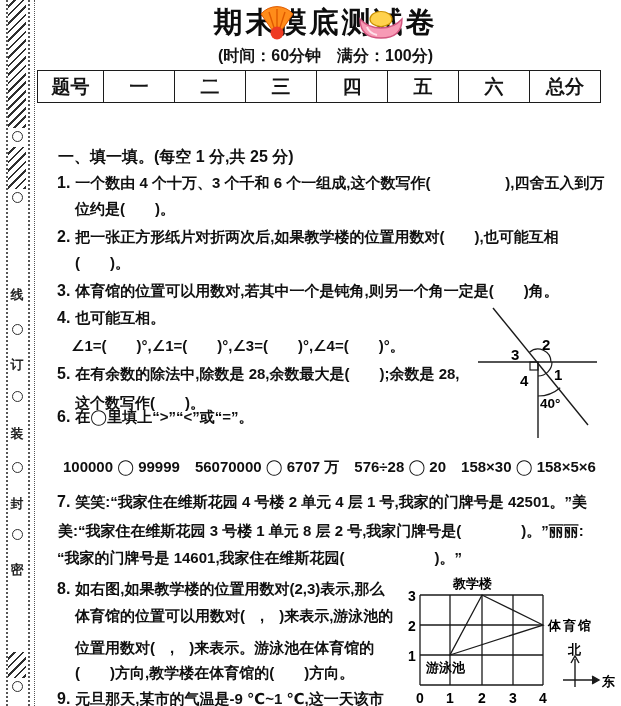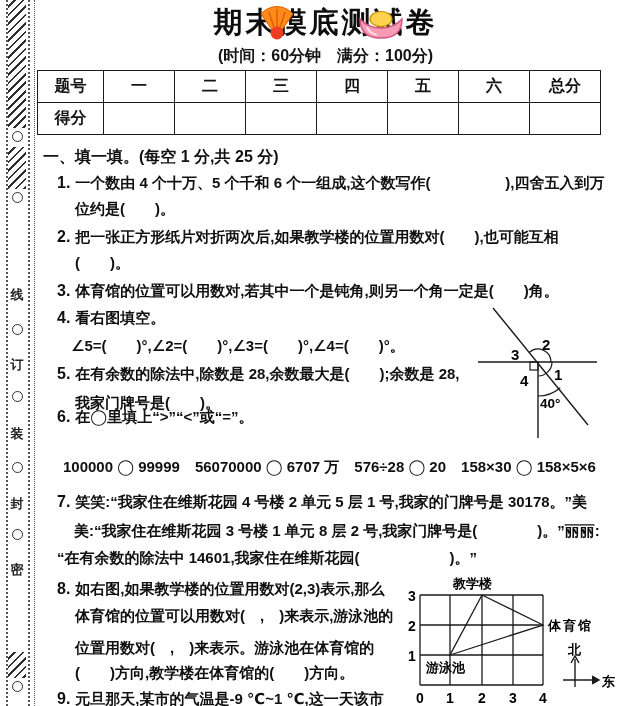--- a/index.html
+++ b/index.html
@@ -32,21 +32,21 @@
     font-size:16px;font-weight:bold;
   }
   .sticker{position:absolute;}
   
   table.score{
     position:absolute;left:37px;top:70px;width:563px;
     border-collapse:collapse;table-layout:fixed;
   }
   table.score td{
     border:1.6px solid #1c1c1c;height:31px;text-align:center;
-    font-size:16px;font-weight:bold;padding:0;overflow:hidden;
+    font-size:19px;font-weight:bold;padding:0;overflow:hidden;
   }
   
   .ln{
     position:absolute;white-space:nowrap;font-size:15px;font-weight:600;
     line-height:21px;color:#101010;
   }
   .qn{font-weight:bold;font-size:16px;margin-right:5px;}
   .sec{font-weight:bold;font-size:16px;}
   svg text{font-family:"Liberation Sans","DejaVu Sans",sans-serif;}
 </style>
@@ -108,55 +108,45 @@
       <tr>
     <td>题号</td>
     <td>一</td>
     <td>二</td>
     <td>三</td>
     <td>四</td>
     <td>五</td>
     <td>六</td>
     <td>总分</td>
   </tr>
-  <tr>
-    <td>得分</td>
-    <td></td>
-    <td></td>
-    <td></td>
-    <td></td>
-    <td></td>
-    <td></td>
-    <td></td>
-  </tr>
 </tbody>
   </table>
 
-<div class="ln sec" style="top:146px;left:43px">一、填一填。(每空 1 分,共 25 分)</div>
-
-<div class="ln" style="top:172px;left:57px"><span class="qn">1.</span><span>一个数由 4 个十万、5 个千和 6 个一组成,这个数写作(　　　　　),四舍五入到万</span></div>
+<div class="ln sec" style="top:146px;left:58px">一、填一填。(每空 1 分,共 25 分)</div>
+
+<div class="ln" style="top:172px;left:57px"><span class="qn">1.</span><span>一个数由 4 个十万、3 个千和 6 个一组成,这个数写作(　　　　　),四舍五入到万</span></div>
 <div class="ln" style="top:198px;left:75px">位约是(　　)。</div>
 
 <div class="ln" style="top:226px;left:57px"><span class="qn">2.</span><span>把一张正方形纸片对折两次后,如果教学楼的位置用数对(　　),也可能互相</span></div>
 <div class="ln" style="top:252px;left:75px">(　　)。</div>
 
 <div class="ln" style="top:280px;left:57px"><span class="qn">3.</span><span>体育馆的位置可以用数对,若其中一个是钝角,则另一个角一定是(　　)角。</span></div>
 
-<div class="ln" style="top:307px;left:57px"><span class="qn">4.</span><span>看右图填空。</span></div>
-<div class="ln" style="top:335px;left:71px">∠5=(　　)°,∠2=(　　)°,∠3=(　　)°,∠4=(　　)°。</div>
+<div class="ln" style="top:307px;left:57px"><span class="qn">4.</span><span>也可能互相。</span></div>
+<div class="ln" style="top:335px;left:71px">∠1=(　　)°,∠1=(　　)°,∠3=(　　)°,∠4=(　　)°。</div>
 
 <div class="ln" style="top:363px;left:57px"><span class="qn">5.</span><span>在有余数的除法中,除数是 28,余数最大是(　　);余数是 28,</span></div>
-<div class="ln" style="top:392px;left:75px">我家门牌号是(　　)。</div>
+<div class="ln" style="top:392px;left:75px">这个数写作(　　)。</div>
 
 <div class="ln" style="top:406px;left:57px"><span class="qn">6.</span><span>在◯里填上“&gt;”“&lt;”或“=”。</span></div>
 <div class="ln" style="top:456px;left:63px">100000 ◯ 99999　56070000 ◯ 6707 万　576÷28 ◯ 20　158×30 ◯ 158×5×6</div>
 
-<div class="ln" style="top:491px;left:57px"><span class="qn">7.</span><span>笑笑:“我家住在维斯花园 4 号楼 2 单元 5 层 1 号,我家的门牌号是 30178。”美</span></div>
-<div class="ln" style="top:520px;left:74px">美:“我家住在维斯花园 3 号楼 1 单元 8 层 2 号,我家门牌号是(　　　　)。”丽丽:</div>
-<div class="ln" style="top:547px;left:57px">“在有余数的除法中 14601,我家住在维斯花园(　　　　　　)。”</div>
+<div class="ln" style="top:491px;left:57px"><span class="qn">7.</span><span>笑笑:“我家住在维斯花园 4 号楼 2 单元 4 层 1 号,我家的门牌号是 42501。”美</span></div>
+<div class="ln" style="top:520px;left:58px">美:“我家住在维斯花园 3 号楼 1 单元 8 层 2 号,我家门牌号是(　　　　)。”丽丽:</div>
+<div class="ln" style="top:547px;left:57px">“我家的门牌号是 14601,我家住在维斯花园(　　　　　　)。”</div>
 
 <div class="ln" style="top:578px;left:57px"><span class="qn">8.</span><span>如右图,如果教学楼的位置用数对(2,3)表示,那么</span></div>
 <div class="ln" style="top:605px;left:75px">体育馆的位置可以用数对(　,　)来表示,游泳池的</div>
 <div class="ln" style="top:637px;left:75px">位置用数对(　,　)来表示。游泳池在体育馆的</div>
 <div class="ln" style="top:662px;left:75px">(　　)方向,教学楼在体育馆的(　　)方向。</div>
 
 <div class="ln" style="top:688px;left:57px"><span class="qn">9.</span><span>元旦那天,某市的气温是-9 ℃~1 ℃,这一天该市</span></div>
 
 <svg style="position:absolute;left:478px;top:298px" width="143" height="146" viewBox="0 0 143 146">
   <line x1="0" y1="64" x2="119" y2="64" stroke="#1a1a1a" stroke-width="1.4"></line>

